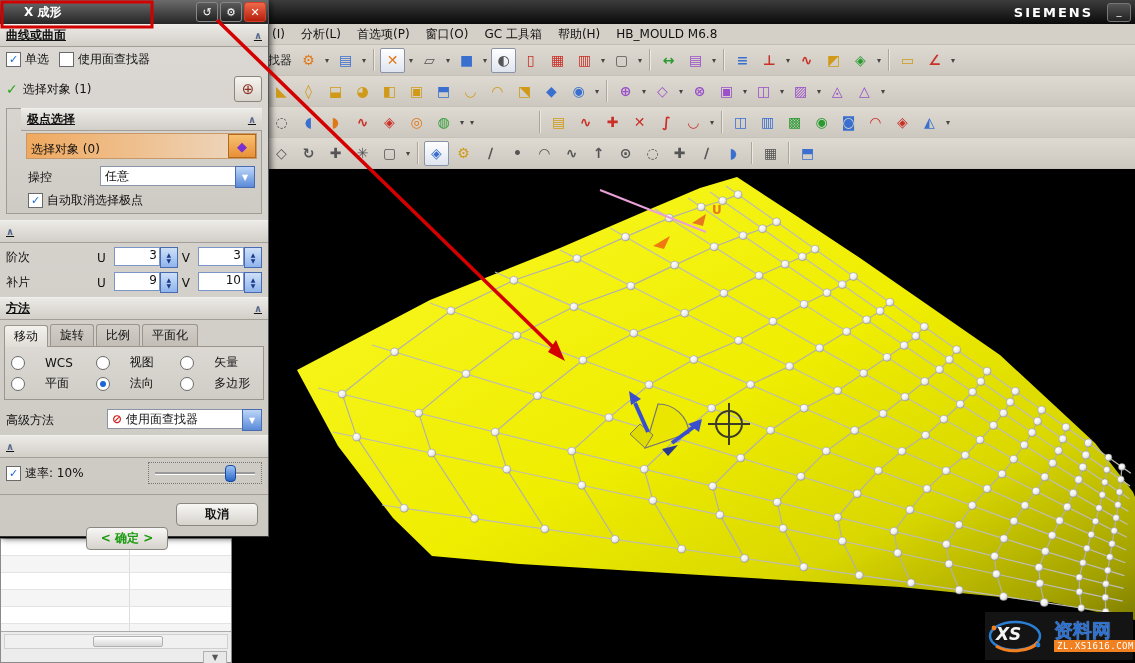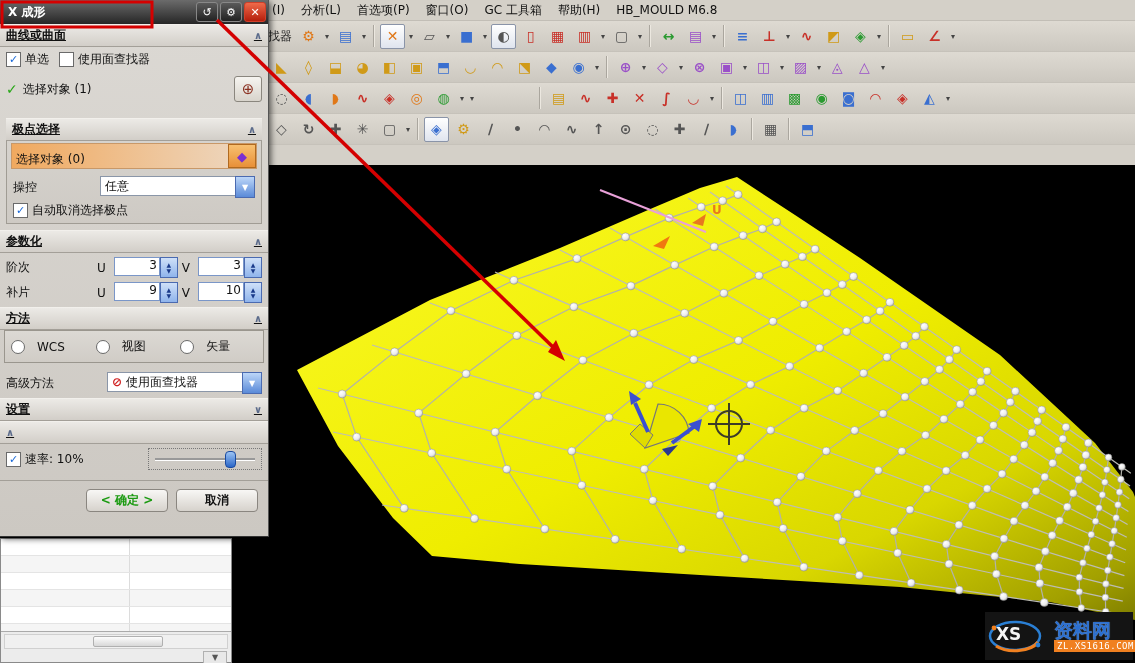--- a/index.html
+++ b/index.html
@@ -25,35 +25,35 @@
   .ic.bx{border:1px solid #8a94a8;background:linear-gradient(#ffffff,#dfe4ee);}
   .caret{width:10px;color:#444;font-size:8px;text-align:center;}
   .tsep{width:0;height:22px;border-left:1px solid #aaa69e;border-right:1px solid #ece8e0;margin:0 4px;}
   .tb-text{margin-right:3px;color:#222;}
   .tgap{width:58px;}
 
   
   #dialog{position:absolute;left:0;top:0;width:268px;height:536px;z-index:10;background:linear-gradient(#dcd9d4,#ccc8c2);
           border-right:1px solid #555;border-bottom:1px solid #333;box-shadow:2px 2px 6px rgba(0,0,0,.6);}
   #dlg-title{height:24px;background:linear-gradient(#6b6b6b,#262626);display:flex;align-items:center;color:#fff;}
-  #dlg-title .ttl{flex:1;padding-left:8px;font-weight:bold;}
+  #dlg-title .ttl{flex:1;padding-left:24px;font-weight:bold;}
   .tbtn{width:20px;height:18px;margin-right:2px;border:1px solid #888;border-radius:3px;background:linear-gradient(#5a5a5a,#222);
         color:#fff;font-size:11px;display:flex;align-items:center;justify-content:center;}
   .tbtn.close{background:linear-gradient(#ef6a4a,#b41e0c);border-color:#d0402a;font-weight:bold;}
   .sec{height:21px;display:flex;align-items:center;background:linear-gradient(#eceae6,#d2cec8);
        border-top:1px solid #f2f0ec;border-bottom:1px solid #a39f98;font-weight:bold;padding:0 6px;text-decoration:underline;}
   .sec .lbl{flex:1;}
   .chev{color:#5a6a8a;font-size:10px;font-weight:bold;}
   .drow{display:flex;align-items:center;padding:4px 6px;}
   .cb{width:13px;height:13px;background:#fff;border:1px solid #6a6a6a;margin-right:4px;
       display:flex;align-items:center;justify-content:center;font-size:11px;font-weight:bold;color:#1868d8;}
   .grn{color:#28a818;font-weight:bold;font-size:14px;margin-right:5px;}
   .bigbtn{width:26px;height:24px;margin-left:auto;border:1px solid #8a867e;border-radius:3px;
           background:linear-gradient(#f6f4f0,#d8d4cc);display:flex;align-items:center;justify-content:center;font-size:15px;color:#8a3020;}
-  .gbox{margin:12px 6px 6px 6px;border:1px solid #a09c94;background:linear-gradient(#d8d5d0,#cecac4);}
+  .gbox{margin:2px 6px 6px 6px;border:1px solid #a09c94;background:linear-gradient(#d8d5d0,#cecac4);padding-left:15px;}
   .orange-row{display:flex;align-items:flex-end;margin:3px 4px;height:24px;
               background:linear-gradient(90deg,#f0a95f,#edd9c4);border:1px solid #c89868;padding-left:4px;}
   .orange-btn{width:26px;height:22px;margin-left:auto;border:1px solid #b06a20;
               background:linear-gradient(#f8c070,#e89038);display:flex;align-items:center;justify-content:center;color:#7a2fd0;font-size:13px;}
   .dd{display:flex;margin-left:auto;}
   .dd .field{width:130px;height:18px;background:#fff;border:1px solid #8a96a8;border-right:none;
              display:flex;align-items:center;padding-left:4px;}
   .dd .btn{width:18px;height:20px;background:linear-gradient(#bcd6f8,#5a8ad8);border:1px solid #4a6ab0;
            color:#fff;font-size:8px;display:flex;align-items:center;justify-content:center;}
   .no-ic{color:#d02020;font-weight:bold;margin-right:4px;}
@@ -62,51 +62,51 @@
              font-family:"DejaVu Sans","Liberation Sans",sans-serif;}
   .spin .sbtn{width:16px;height:19px;background:linear-gradient(#cfe0f8,#8fb4ec);border:1px solid #4a6ab0;
               display:flex;flex-direction:column;align-items:center;justify-content:center;color:#1a3a8a;font-size:6px;line-height:6px;}
   .uv{margin-left:auto;display:flex;align-items:center;gap:4px;}
   .tabs{display:flex;margin:4px 4px 0 4px;}
   .tab{padding:2px 9px;border:1px solid #9a968e;border-bottom:none;background:linear-gradient(#d2cec8,#c2beb6);
        border-radius:3px 3px 0 0;margin-right:2px;}
   .tab.active{background:linear-gradient(#f4f2ee,#e0dcd6);position:relative;top:1px;}
   .radio-pane{border:1px solid #9a968e;margin:0 4px 5px 4px;background:linear-gradient(#dcd9d4,#d0ccc6);padding:5px 2px;}
   .rrow{display:flex;}
-  .ritem{width:33%;display:flex;align-items:center;gap:12px;padding:2px 0 2px 4px;}
+  .ritem{width:33%;display:flex;align-items:center;gap:20px;padding:2px 0 2px 4px;}
   .rdot{width:12px;height:12px;border-radius:50%;border:1px solid #6a6a6a;background:#fff;position:relative;}
   .rdot.sel::after{content:"";position:absolute;left:3px;top:3px;width:6px;height:6px;border-radius:50%;background:#1868d8;}
   .slider-box{margin-left:auto;width:112px;height:20px;border:1px dotted #777;position:relative;}
   .slider-track{position:absolute;left:6px;right:6px;top:9px;height:2px;background:#999;border-bottom:1px solid #fff;}
   .slider-thumb{position:absolute;left:68%;top:2px;width:9px;height:15px;border-radius:4px;
                 background:linear-gradient(#9cc4f4,#2a66c8);border:1px solid #1a4aa0;}
   .pm{width:20px;height:19px;margin-left:4px;border:1px solid #4a7ac8;border-radius:3px;background:#f2f7ff;
       color:#2a5ac8;font-weight:bold;display:flex;align-items:center;justify-content:center;font-size:13px;}
   #dlg-footer{display:flex;justify-content:flex-end;gap:8px;padding:8px 10px 0 0;border-top:1px solid #a39f98;margin-top:6px;}
   .fbtn{min-width:64px;height:21px;border:1px solid #8a8680;border-radius:4px;background:linear-gradient(#f8f7f5,#d6d2cc);
         display:flex;align-items:center;justify-content:center;padding:0 8px;font-weight:bold;}
-  .fbtn.ok{color:#1a9a10;font-weight:bold;}
+  .fbtn.ok{color:#1a9a10;font-weight:bold;margin-top:24px;}
 
   
   #bl-panel{position:absolute;left:0;top:538px;width:232px;height:125px;z-index:5;background:#ececec;border:1px solid #8a8a8a;box-sizing:border-box;}
   #bl-table{height:92px;background:#fff;border-bottom:1px solid #aaa;position:relative;overflow:hidden;}
   .trow{height:16px;border-bottom:1px solid #e4e4e4;display:flex;}
   .trow:nth-child(even){background:#f5f5f5;}
   .tcell1{width:128px;border-right:1px solid #dcdcdc;}
   .tcell2{flex:1;}
   #bl-hscroll{height:13px;margin:2px 3px;background:#f0f0f0;border:1px solid #d0d0d0;position:relative;}
   #bl-thumb{position:absolute;left:88px;width:68px;top:1px;height:9px;background:linear-gradient(#fdfdfd,#d8d8d8);border:1px solid #b0b0b0;border-radius:2px;}
   #bl-foot{height:13px;display:flex;justify-content:flex-end;padding-right:4px;}
   #bl-chevron{width:22px;height:12px;border:1px solid #b0b0b0;background:#e8e8e8;color:#555;font-size:8px;text-align:center;line-height:11px;}
 
   
   #watermark{position:absolute;right:2px;bottom:3px;width:142px;height:48px;z-index:6;background:#141414;
              display:flex;align-items:center;padding:0 3px;}
   #wm-logo{width:56px;height:40px;position:relative;flex:none;}
-  #wm-xs{position:absolute;left:8px;top:8px;color:#f4f4f4;font-weight:bold;font-size:17px;}
+  #wm-xs{position:absolute;left:8px;top:8px;color:#f4f4f4;font-style:italic;font-weight:bold;font-size:17px;}
   #wm-right{margin-left:10px;}
   #wm-name{color:#2b6fd0;font-weight:bold;font-size:19px;line-height:20px;text-shadow:0 0 1px #9ec4f0;}
   #wm-url{background:#f08020;color:#fff;font-family:"DejaVu Sans Mono","Liberation Mono",monospace;
           font-size:9px;padding:1px 3px;letter-spacing:.5px;}
 
   
   #overlay-svg{position:absolute;left:0;top:0;width:1135px;height:663px;z-index:20;pointer-events:none;}
 </style>
 </head>
 <body>
@@ -342,20 +342,24 @@
   </g>
 
   <g stroke="#3c3c28" stroke-width="2" fill="none">
     <line x1="708" y1="424" x2="750" y2="424"></line>
     <line x1="729" y1="403" x2="729" y2="445"></line>
     <circle cx="729" cy="424" r="13"></circle>
   </g>
 </svg>
 
 <div id="chrome">
+  <div id="titlebar">
+    <span id="brand">SIEMENS</span>
+    <div id="min-btn">_</div>
+  </div>
   <div id="menubar">
     <span class="menu-item">(I)</span>
     <span class="menu-item">分析(L)</span>
     <span class="menu-item">首选项(P)</span>
     <span class="menu-item">窗口(O)</span>
     <span class="menu-item">GC 工具箱</span>
     <span class="menu-item">帮助(H)</span>
     <span class="menu-item">HB_MOULD M6.8</span>
   </div>
   <div class="tb-row">
@@ -522,21 +526,20 @@
         <div class="btn">▼</div>
       </div>
     </div>
     <div class="drow" style="padding-top:0">
       <span class="cb">✓</span>
       <span>自动取消选择极点</span>
     </div>
   </div>
 
   <div class="sec">
-    <span class="lbl">参数化</span>
     <span class="chev">∧</span>
   </div>
   <div class="drow">
     <span>阶次</span>
     <div class="uv">
       <span>U</span>
       <div class="spin">
         <span class="num">3</span>
         <div class="sbtn">
             <span>▲</span>
@@ -571,52 +574,68 @@
             <span>▲</span>
             <span>▼</span>
           </div>
       </div>
     </div>
   </div>
 
   <div class="sec">
     <span class="lbl">方法</span>
     <span class="chev">∧</span>
+  </div>
+  <div class="tabs">
+    <div class="tab active">移动</div>
+    <div class="tab">旋转</div>
+    <div class="tab">比例</div>
+    <div class="tab">平面化</div>
   </div>
   <div class="radio-pane">
     <div class="rrow">
       <div class="ritem">
           <span class="rdot"></span>
           <span>WCS</span>
         </div>
       <div class="ritem">
           <span class="rdot"></span>
           <span>视图</span>
         </div>
       <div class="ritem">
           <span class="rdot"></span>
           <span>矢量</span>
         </div>
     </div>
+    <div class="rrow">
+      <div class="ritem">
+          <span class="rdot"></span>
+          <span>平面</span>
+        </div>
+      <div class="ritem">
+          <span class="rdot sel"></span>
+          <span>法向</span>
+        </div>
+      <div class="ritem">
+          <span class="rdot"></span>
+          <span>多边形</span>
+        </div>
+    </div>
   </div>
   <div class="drow">
     <span>高级方法</span>
     <div class="dd">
       <div class="field">
         <span class="no-ic">⊘</span>
         <span>使用面查找器</span>
       </div>
       <div class="btn">▼</div>
     </div>
   </div>
 
-  <div class="sec">
-    <span class="lbl">设置</span>
-    <span class="chev">∨</span>
-  </div>
   <div class="sec">
     <span class="chev">∧</span>
   </div>
   <div class="drow">
     <span class="cb">✓</span>
     <span>速率: 10%</span>
     <div class="slider-box">
       <div class="slider-track"></div>
       <div class="slider-thumb"></div>
     </div>

